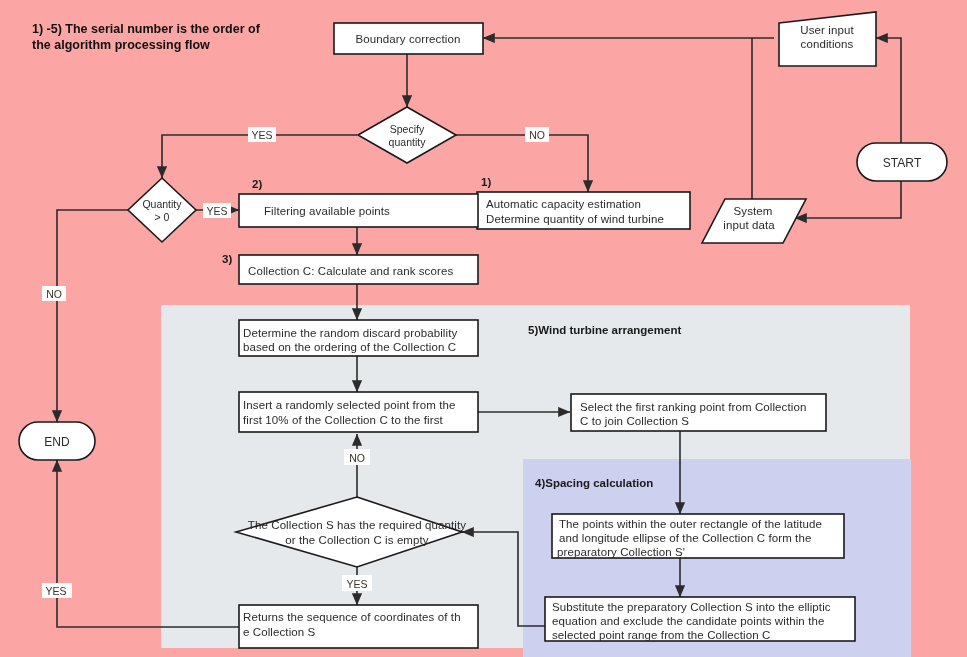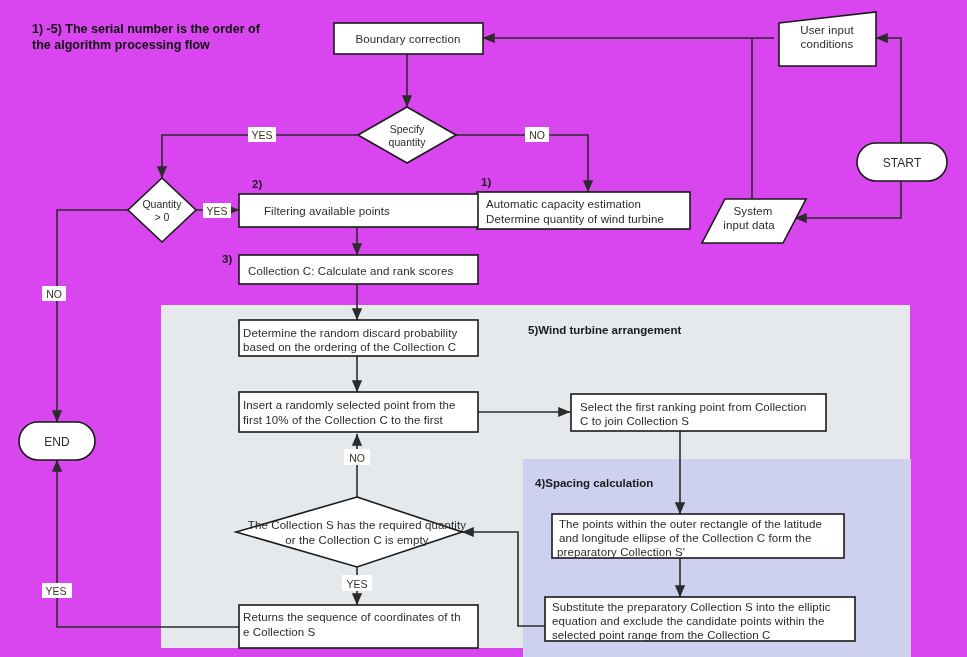--- a/index.html
+++ b/index.html
@@ -8,21 +8,21 @@
     padding: 0;
     background: #ffffff;
   }
   body {
     font-family: "Liberation Sans", sans-serif;
   }
   #page {
     position: relative;
     width: 967px;
     height: 657px;
-    background: #d946ef;
+    background: #fca5a5;
     overflow: hidden;
   }
   svg.flow {
     position: absolute;
     left: 0;
     top: 0;
     width: 967px;
     height: 657px;
   }
   .shape-stroke {

